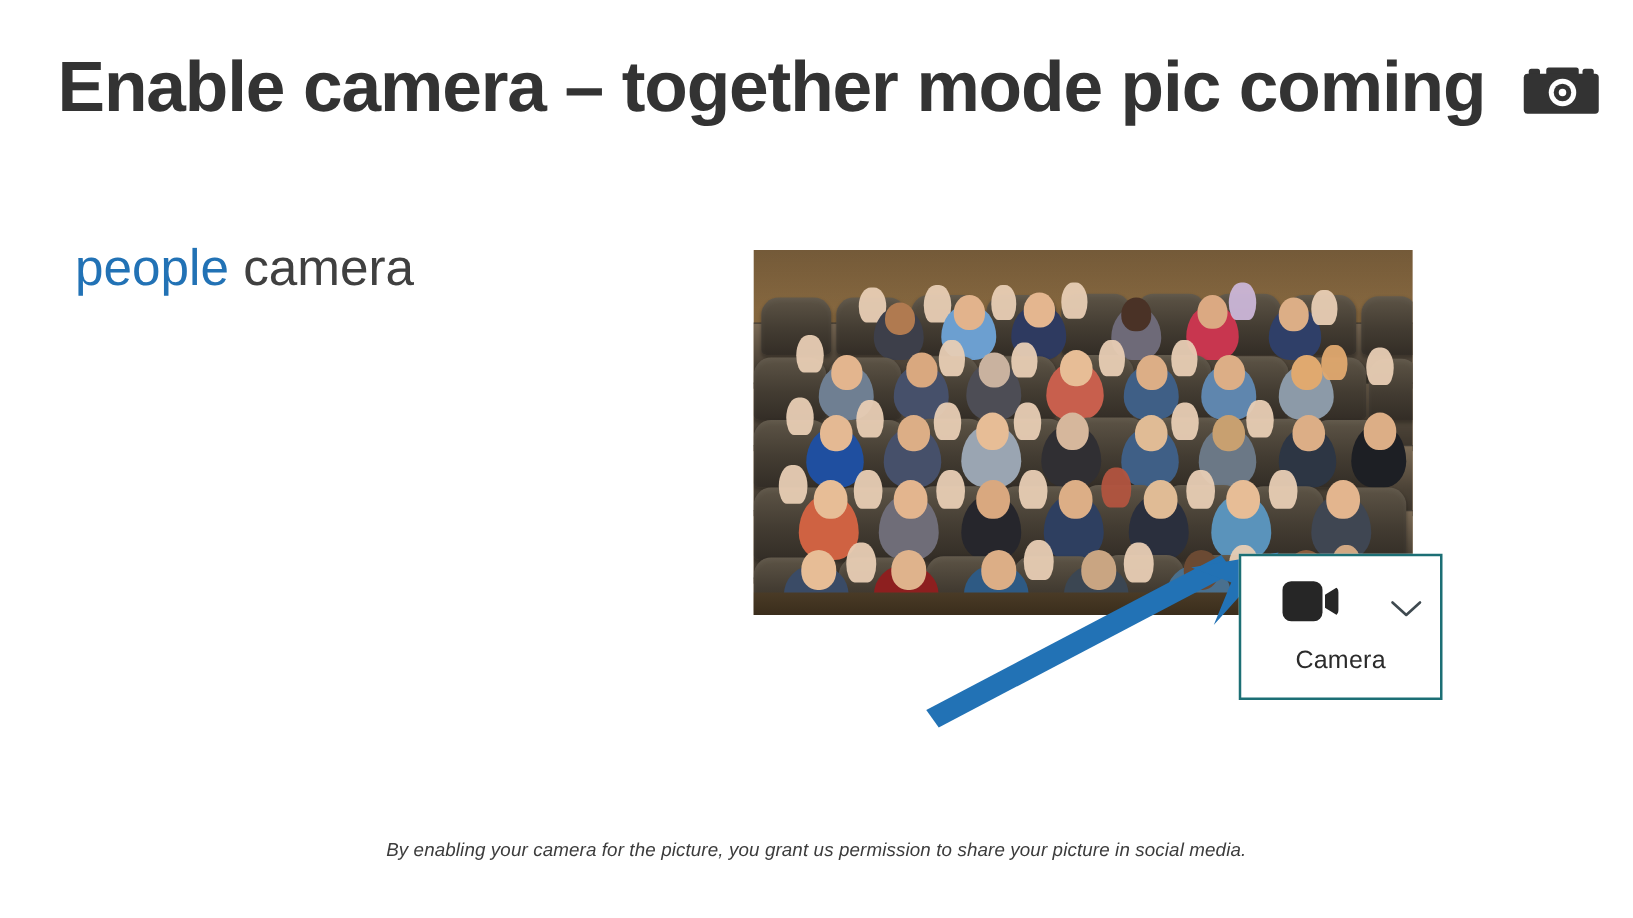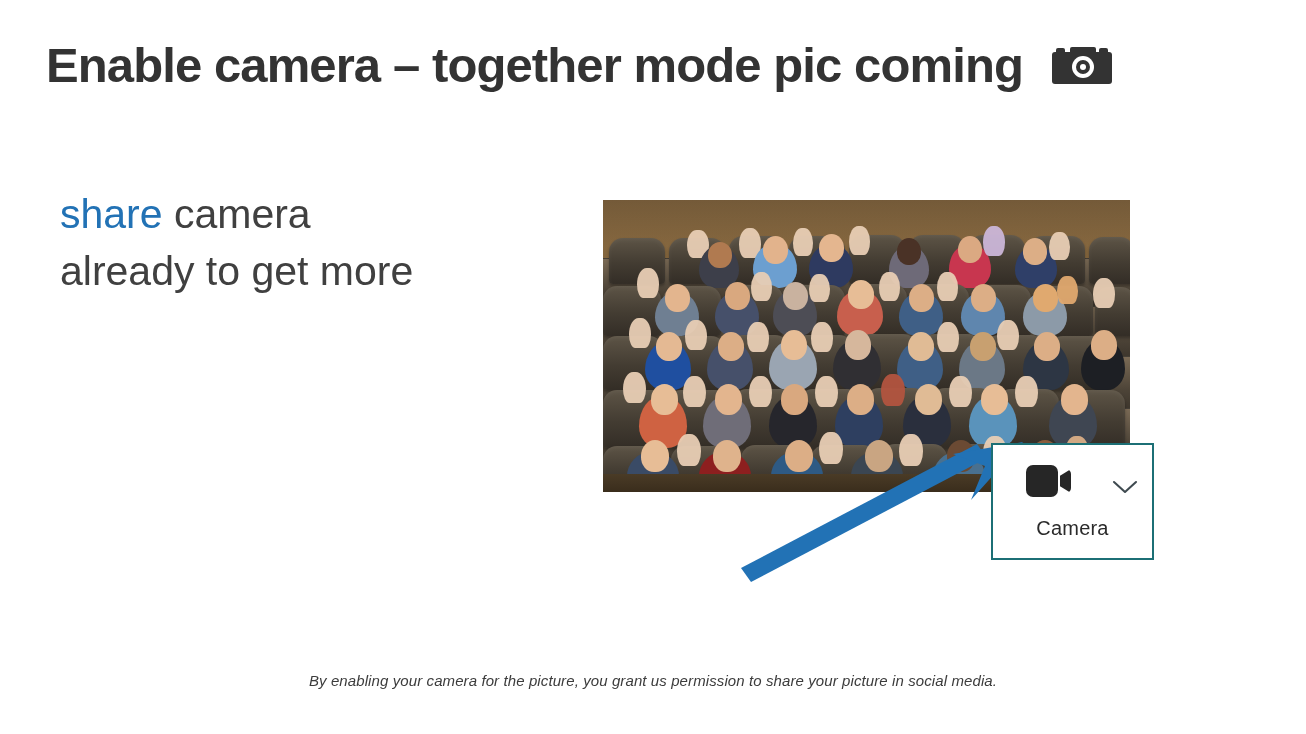--- a/index.html
+++ b/index.html
@@ -19,21 +19,21 @@
     background: #ffffff;
     overflow: hidden;
   }
 
   
   #slide-title {
     position: absolute;
     left: 46px;
     top: 36px;
     width: 1220px;
-    font-size: 49px;
+    font-size: 57px;
     font-weight: bold;
     letter-spacing: -0.9px;
     color: #333333;
     line-height: 1.2;
     white-space: nowrap;
   }
   #slide-title .title-emoji {
     display: inline-block;
     vertical-align: 1px;
     margin-left: 16px;
@@ -336,22 +336,21 @@
         <span class="cg-hump"></span>
         <span class="cg-body"></span>
         <span class="cg-lens-out"></span>
         <span class="cg-lens-mid"></span>
         <span class="cg-lens-in"></span>
       </span>
     </span>
   </div>
 
   <div id="body-text">
-    <div><span class="accent">share</span><span> camera</span></div>
-    <div>already to get more</div>
+    <div><span class="accent">people</span><span> camera</span></div>
   </div>
 
   <div id="together-photo">
     <div class="auditorium"></div>
 
     <div class="rowband" style="top:58px;height:52px;"></div>
     <div class="rowband" style="top:106px;height:54px;"></div>
     <div class="rowband" style="top:156px;height:56px;"></div>
     <div class="rowband" style="top:208px;height:58px;"></div>
     <div class="rowband" style="top:262px;height:32px;"></div>

